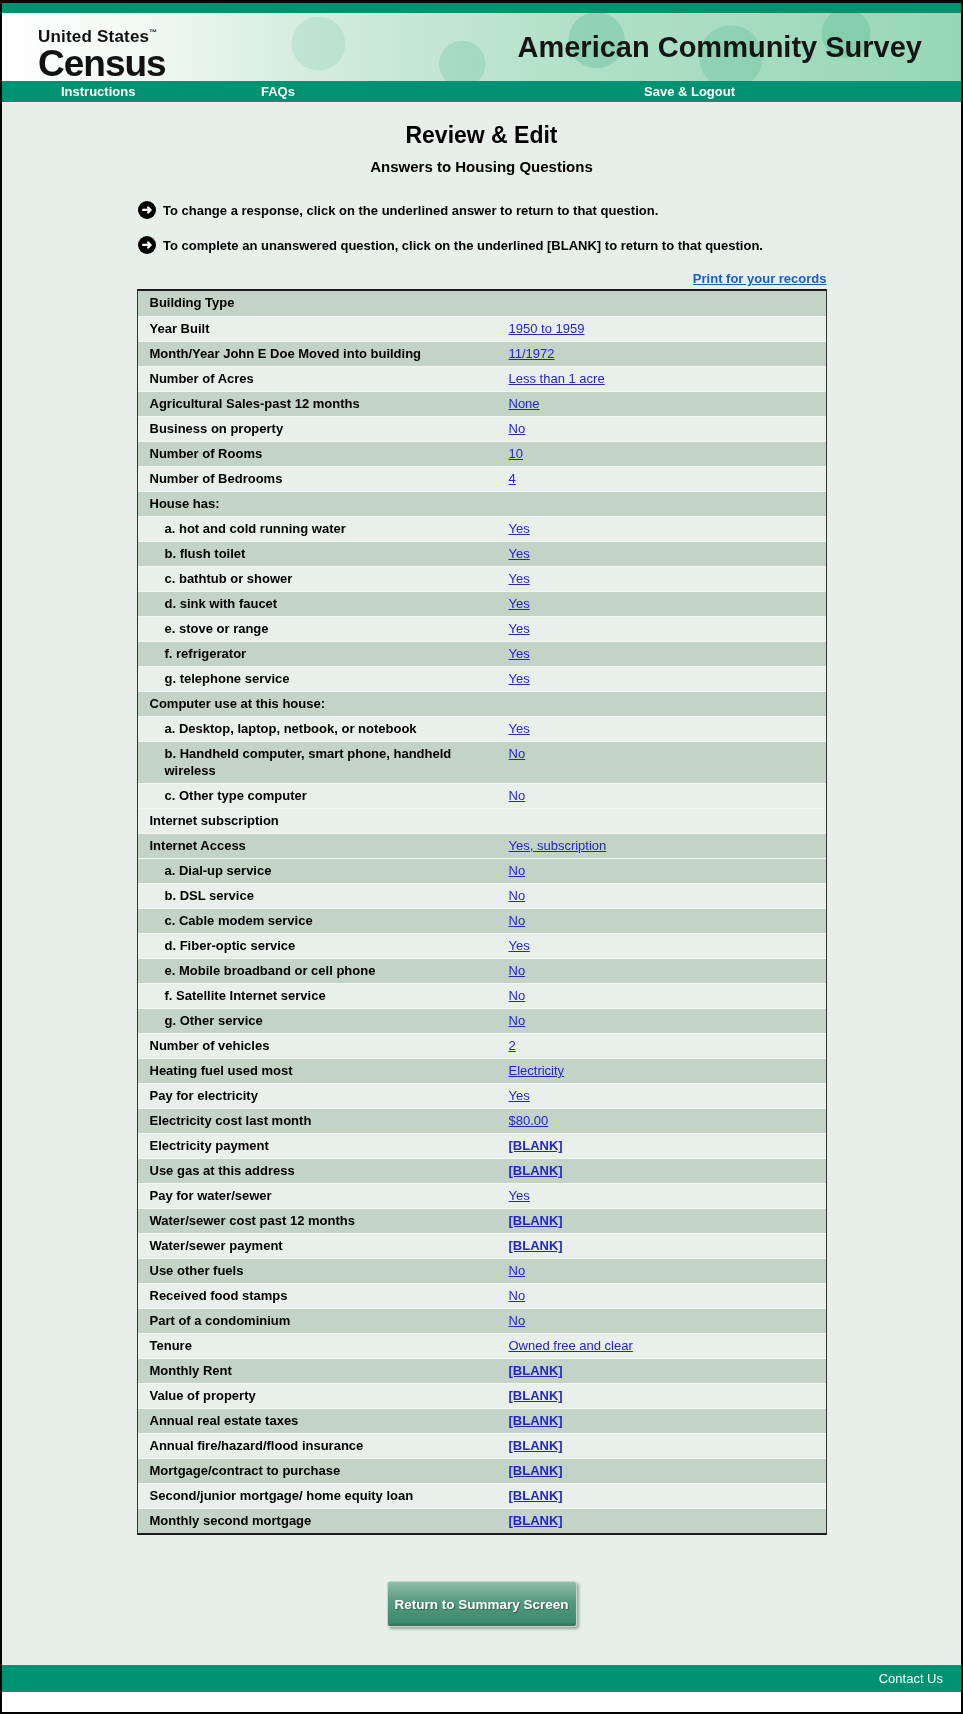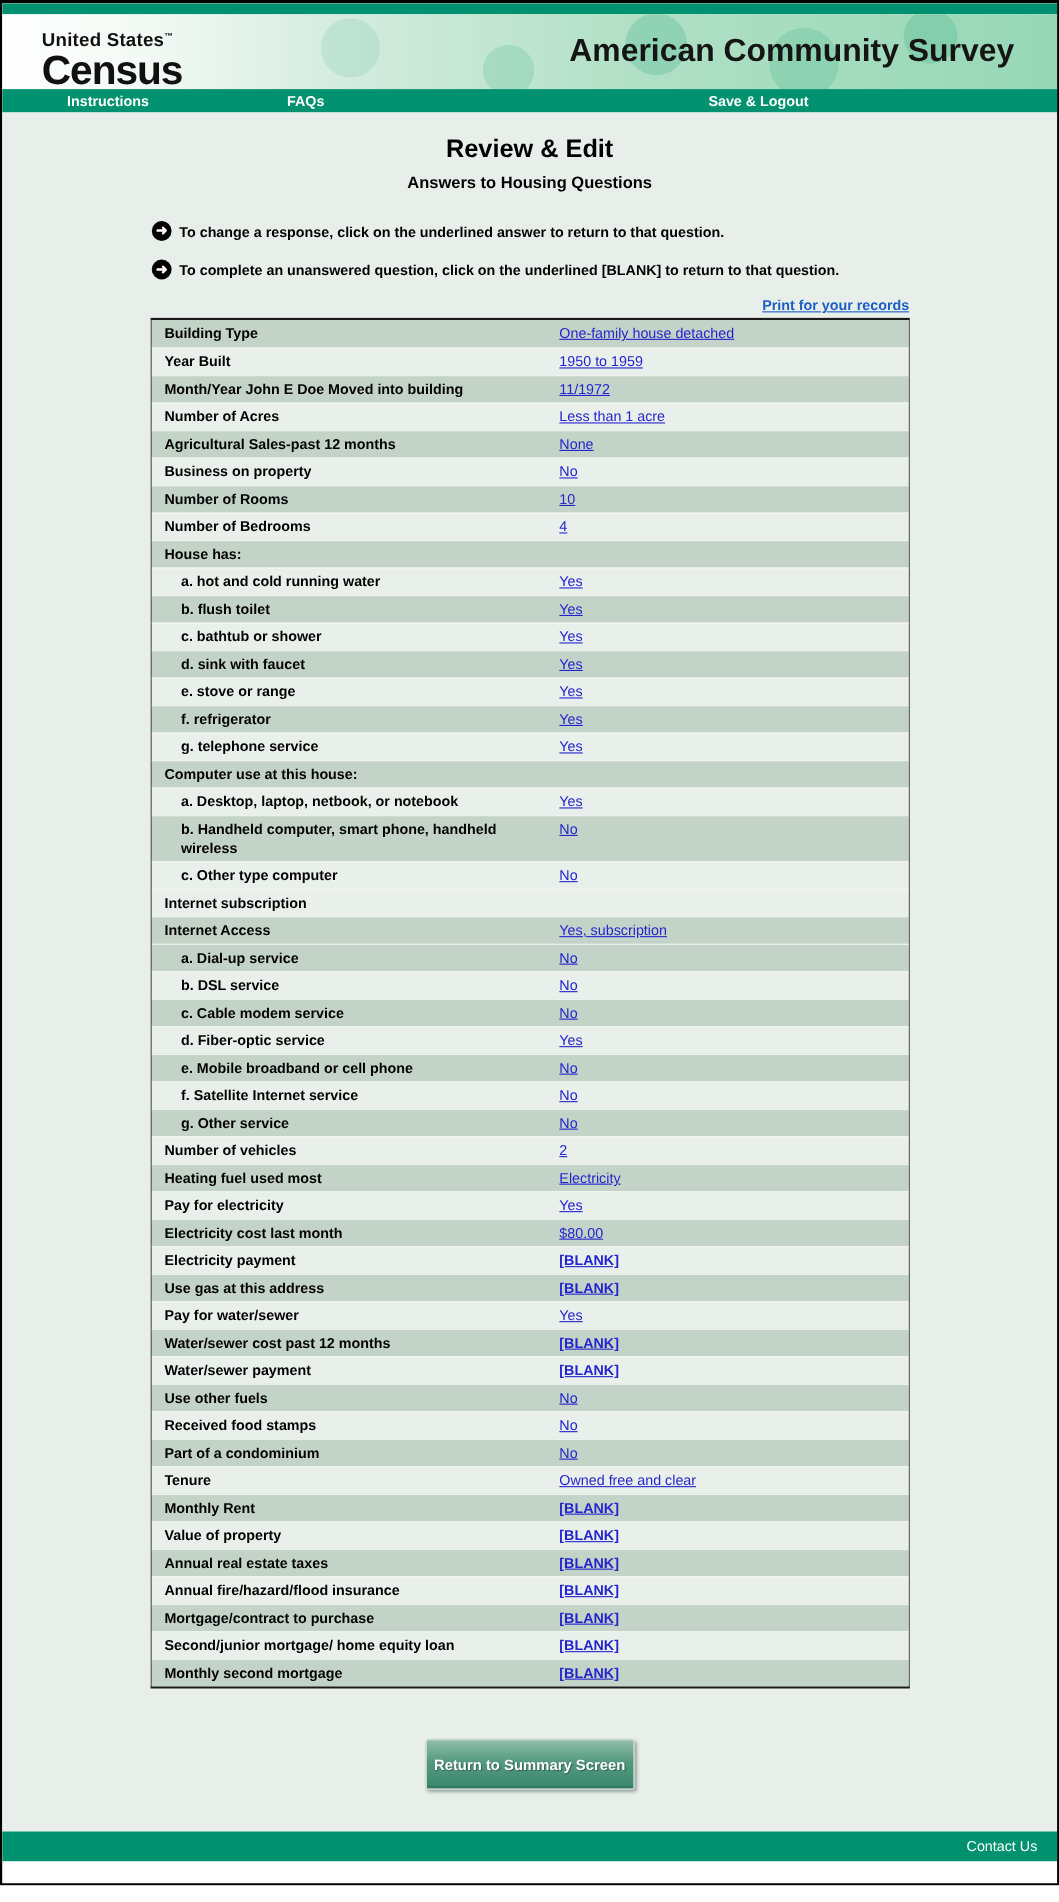--- a/index.html
+++ b/index.html
@@ -124,21 +124,20 @@
       <span class="txt">To complete an unanswered question, click on the underlined [BLANK] to return to that question.</span>
     </div>
 
     <div class="print-row">
       <a href="#">Print for your records</a>
     </div>
 
     <div class="review-table" id="review-table">
         <div class="trow green">
           <div class="tlabel">Building Type</div>
-          <div class="tans"><a href="#" class="">One-family house detached</a></div>
         </div>
         <div class="trow lite">
           <div class="tlabel">Year Built</div>
           <div class="tans"><a href="#" class="">1950 to 1959</a></div>
         </div>
         <div class="trow green">
           <div class="tlabel">Month/Year John E Doe Moved into building</div>
           <div class="tans"><a href="#" class="">11/1972</a></div>
         </div>
         <div class="trow lite">

